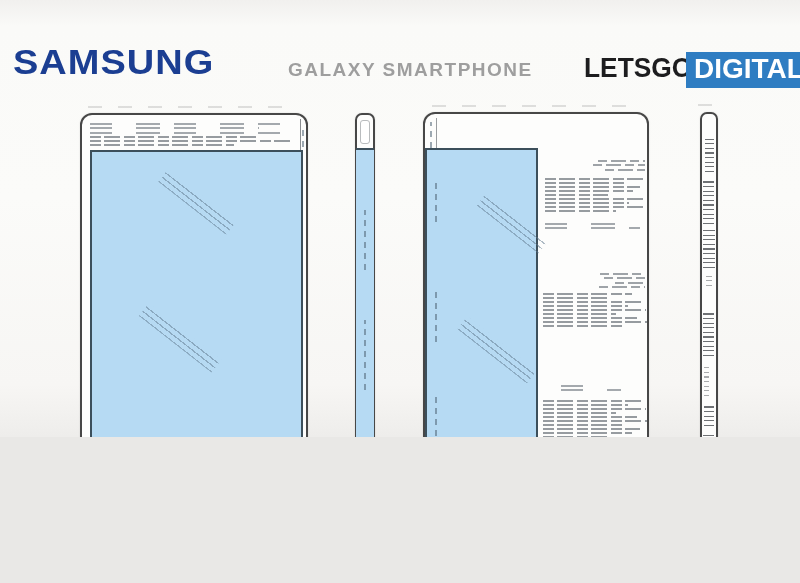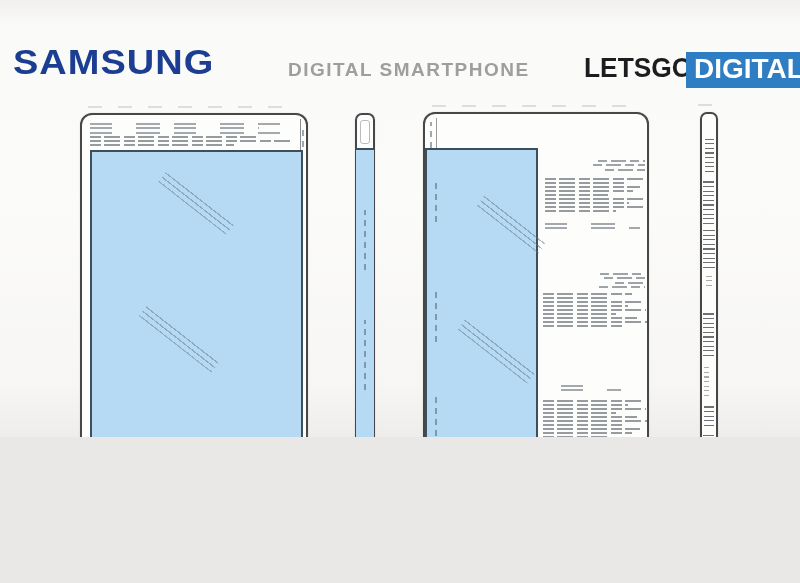--- a/index.html
+++ b/index.html
@@ -35,21 +35,21 @@
   .glare{position:absolute;transform:rotate(38deg);opacity:.65;
       background:repeating-linear-gradient(0deg,rgba(92,117,138,.75) 0 1.2px,transparent 1.2px 5.5px);}
   .cap-notch{position:absolute;background:#fff;border:1px solid #b9bcbe;border-radius:3px;}
 </style>
 </head>
 <body>
 
 <div class="stage">
 
   <div class="brand" style="color: rgb(27, 62, 146);">SAMSUNG</div>
-  <div class="title" style="color: rgb(158, 158, 158);">DIGITAL SMARTPHONE</div>
+  <div class="title" style="color: rgb(158, 158, 158);">GALAXY SMARTPHONE</div>
   <div class="lg lg-letsgo" style="color: rgb(29, 29, 31);">LETSGO</div>
   <div class="lg lg-digital" style="background: rgb(47, 125, 194);">DIGITAL</div>
 
   <div class="faintline" style="left:88px;top:106px;width:210px;"></div>
   <div class="faintline" style="left:432px;top:105px;width:200px;"></div>
   <div class="faintline" style="left:698px;top:104px;width:22px;"></div>
 
   <div class="fig" style="left:80px;top:113px;width:228px;height:390px;border-radius:12px;">
 
     <div class="lines sparse" style="left:8px;top:5px;right:10px;height:14px;">

